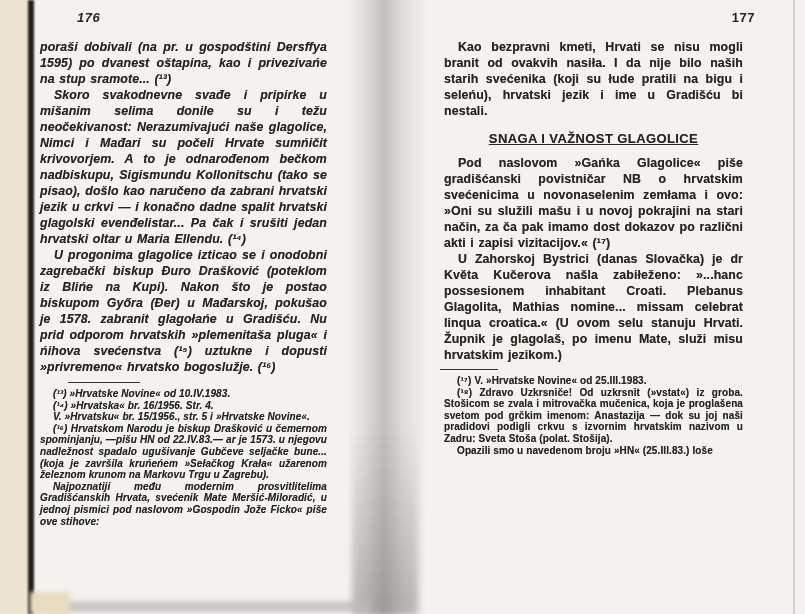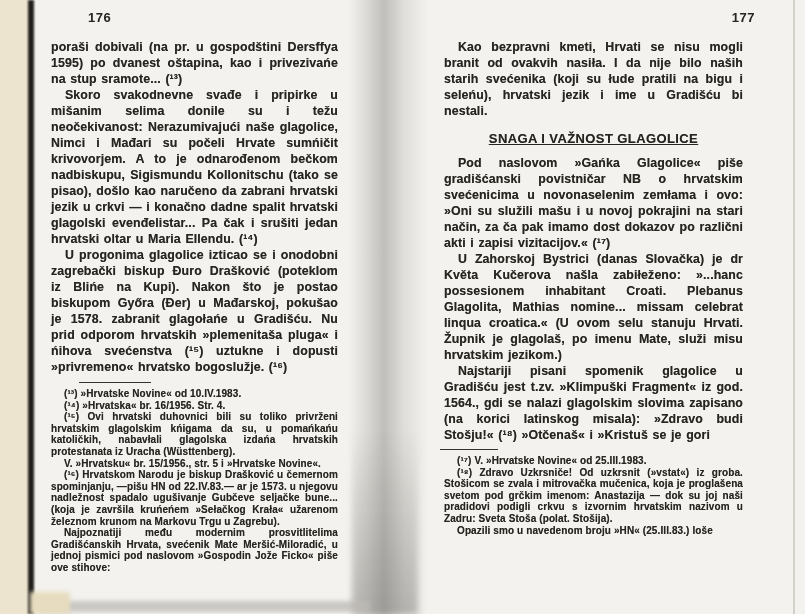--- a/index.html
+++ b/index.html
@@ -33,21 +33,21 @@
     position:absolute;left:40px;top:601px;width:330px;height:11px;
     background:#bdbab6;filter:blur(2px);opacity:.75;
   }
   .patch-bottom-left{
     position:absolute;left:30px;top:592px;width:40px;height:22px;
     background:#e7dcbf;filter:blur(2px);
   }
 
   
   .page{position:absolute;top:0;height:614px;box-sizing:border-box;}
-  .page-left{left:27px;width:330px;padding:10px 19px 16px 24px;}
+  .page-left{left:16px;width:330px;padding:10px 19px 16px 24px;font-style:italic;}
   .page-right{left:408px;width:385px;padding:10px 50px 16px 36px;}
 
   .pagenum{font-size:13px;font-weight:700;letter-spacing:.5px;height:18px;}
   .pagenum-left{margin-left:37px;}
   .pagenum-right{text-align:right;margin-right:-12px;}
 
   .body-text{margin-top:11px;}
   .body-text p{
     margin:0;font-size:12.4px;line-height:16px;font-weight:700;
     text-align:justify;text-indent:14px;letter-spacing:.1px;
@@ -92,36 +92,34 @@
       <p class="noindent">poraši dobivali (na pr. u gospodštini Dersffya 1595) po dvanest oštapina, kao i privezivańe na stup sramote... (¹³)</p>
       <p>Skoro svakodnevne svađe i pripirke u mišanim selima donile su i težu neočekivanost: Nerazumivajući naše glagolice, Nimci i Mađari su počeli Hrvate sumńičit krivovorjem. A to je odnarođenom bečkom nadbiskupu, Sigismundu Kollonitschu (tako se pisao), došlo kao naručeno da zabrani hrvatski jezik u crkvi — i konačno dadne spalit hrvatski glagolski evenđelistar... Pa čak i srušiti jedan hrvatski oltar u Maria Ellendu. (¹⁴)</p>
       <p>U progonima glagolice izticao se i onodobni zagrebački biskup Đuro Drašković (poteklom iz Blińe na Kupi). Nakon što je postao biskupom Győra (Đer) u Mađarskoj, pokušao je 1578. zabranit glagołańe u Gradišću. Nu prid odporom hrvatskih »plemenitaša pluga« i ńihova svećenstva (¹⁵) uztukne i dopusti »privremeno« hrvatsko bogoslužje. (¹⁶)</p>
     </div>
 
     <hr class="fnrule">
 
     <div class="footnotes">
       <p>(¹³) »Hrvatske Novine« od 10.IV.1983.</p>
       <p>(¹⁴) »Hrvatska« br. 16/1956. Str. 4.</p>
-      <p>(¹⁵) Ovi hrvatski duhovnici bili su toliko privrženi hrvatskim glagolskim kńigama da su, u pomańkańu katoličkih, nabavłali glagolska izdańa hrvatskih protestanata iz Uracha (Wüsttenberg).</p>
       <p>V. »Hrvatsku« br. 15/1956., str. 5 i »Hrvatske Novine«.</p>
       <p>(¹⁶) Hrvatskom Narodu je biskup Drašković u čemernom spominjanju, —pišu HN od 22.IV.83.— ar je 1573. u njegovu nadležnost spadalo ugušivanje Gubčeve seljačke bune... (koja je završila kruńeńem »Sełačkog Krała« užarenom železnom krunom na Markovu Trgu u Zagrebu).</p>
       <p>Najpoznatiji među modernim prosvitlitelima Gradišćanskih Hrvata, svećenik Mate Meršić-Miloradić, u jednoj pismici pod naslovom »Gospodin Jože Ficko« piše ove stihove:</p>
     </div>
   </div>
 
   <div class="page page-right">
     <div class="pagenum pagenum-right">177</div>
 
     <div class="body-text">
       <p>Kao bezpravni kmeti, Hrvati se nisu mogli branit od ovakvih nasiła. I da nije bilo naših starih svećenika (koji su łude pratili na bigu i seleńu), hrvatski jezik i ime u Gradišću bi nestali.</p>
       <div class="heading">SNAGA I VAŽNOST GLAGOLICE</div>
       <p>Pod naslovom »Gańka Glagolice« piše gradišćanski povistničar NB o hrvatskim svećenicima u novonaselenim zemłama i ovo: »Oni su služili mašu i u novoj pokrajini na stari način, za ča pak imamo dost dokazov po različni akti i zapisi vizitacijov.« (¹⁷)</p>
       <p>U Zahorskoj Bystrici (danas Slovačka) je dr Květa Kučerova našla zabiłeženo: »...hanc possesionem inhabitant Croati. Plebanus Glagolita, Mathias nomine... missam celebrat linqua croatica.« (U ovom selu stanuju Hrvati. Župnik je glagolaš, po imenu Mate, služi misu hrvatskim jezikom.)</p>
-      <p>Najstariji pisani spomenik glagolice u Gradišću jest t.zv. »Klimpuški Fragment« iz god. 1564., gdi se nalazi glagolskim slovima zapisano (na korici latinskog misala): »Zdravo budi Stošju!« (¹⁸) »Otčenaš« i »Kristuš se je gori</p>
     </div>
 
     <hr class="fnrule">
 
 
     <div class="footnotes">
       <p>(¹⁷) V. »Hrvatske Novine« od 25.III.1983.</p>
       <p>(¹⁸) Zdravo Uzkrsniče! Od uzkrsnit (»vstat«) iz groba. Stošicom se zvala i mitrovačka mučenica, koja je proglašena svetom pod grčkim imenom: Anastazija — dok su joj naši pradidovi podigli crkvu s izvornim hrvatskim nazivom u Zadru: Sveta Stoša (polat. Stošija).</p>
       <p>Opazili smo u navedenom broju »HN« (25.III.83.) loše</p>
     </div>

